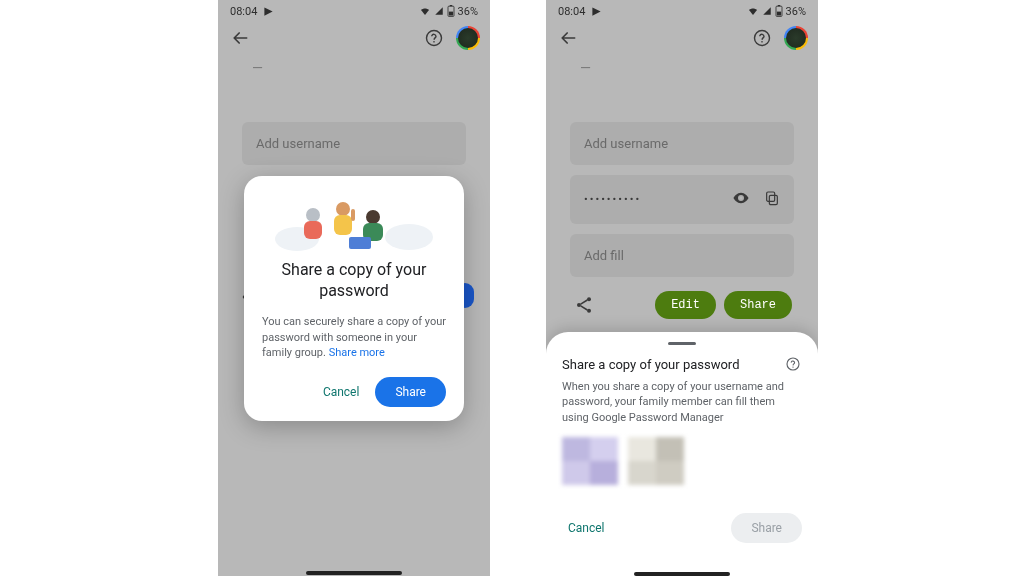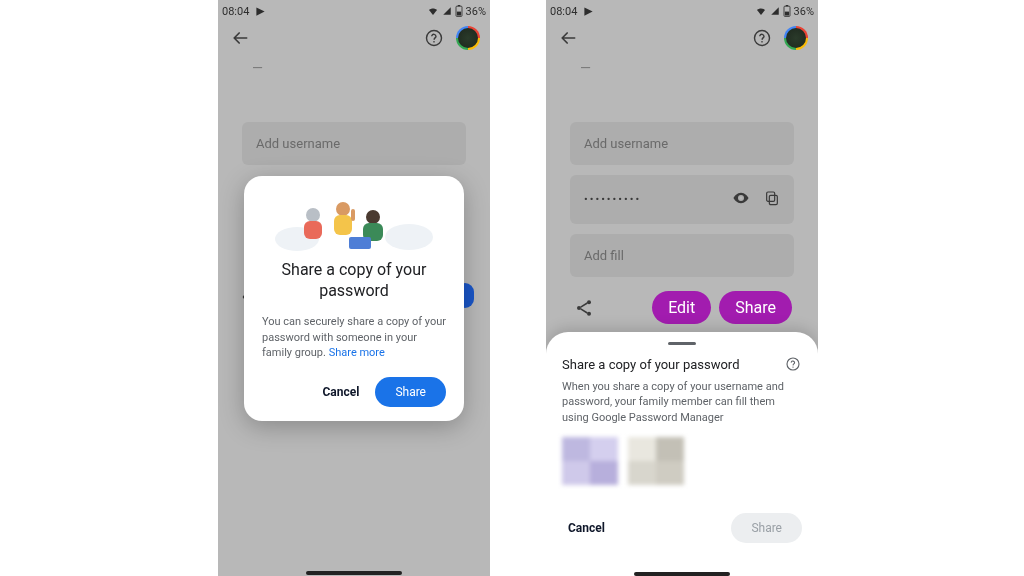--- a/index.html
+++ b/index.html
@@ -11,21 +11,21 @@
     height: 576px;
     background: #b8b8b8;
     overflow: hidden;
   }
   .phone.left { left: 218px; top: 0; }
   .phone.right { left: 546px; top: 0; }
 
   
   .statusbar {
     height: 22px; display: flex; justify-content: space-between; align-items: center;
-    padding: 0 4px; font-size: 11px; color: #2d2d2d;
+    padding: 0 12px; font-size: 11px; color: #2d2d2d;
   }
   .statusbar .sb-left { display: flex; align-items: center; gap: 6px; }
   .statusbar .sb-right { display: flex; align-items: center; gap: 3px; }
   .sb-glyph svg { display: block; }
 
   
   .toolbar {
     height: 32px; display: flex; justify-content: space-between; align-items: center;
     padding: 0 10px;
   }
@@ -50,39 +50,39 @@
     font-size: 13px; color: #6a6a6a; position: relative; margin-bottom: 10px;
   }
   .field.pw { display: flex; align-items: center; justify-content: space-between; }
   .field .dots { letter-spacing: 2px; color: #3a3a3a; font-size: 11px; }
   .field .field-icons { display: flex; gap: 14px; align-items: center; color: #3a3a3a; }
 
   .actions-row { display: flex; align-items: center; justify-content: space-between; margin-top: 14px; padding: 0 2px; }
   .actions-row .share-ic { color: #3a3a3a; width:24px; height:24px; display:flex; align-items:center; justify-content:center; }
   .actions-row .buttons { display:flex; gap: 8px; }
   .pill {
-    border-radius: 18px; padding: 7px 16px; font-size: 16px; color: #fff; background: #a21caf;
-    border: none; cursor: pointer;
+    border-radius: 18px; padding: 7px 16px; font-size: 12px; color: #fff; background: #4d7c0f;
+    border: none; cursor: pointer; font-family: Liberation Mono, monospace;
   }
 
   
   .dialog {
     position: absolute; left: 26px; right: 26px; top: 176px;
     background: #fff; border-radius: 18px; padding: 16px 18px 14px 18px;
     box-shadow: 0 6px 24px rgba(0,0,0,.25);
   }
   .illus {
     height: 62px; display:flex; align-items:center; justify-content:center; margin-bottom: 2px;
   }
   .illus svg { display:block; }
   .dialog-title { font-size: 16px; text-align:center; padding: 4px 12px; color:#202124; line-height: 1.3; }
   .dialog-body { font-size: 11px; color:#5f6368; line-height: 1.45; margin-top: 8px; }
   .dialog-body .learn { color:#1a73e8; cursor:pointer; }
   .dialog-actions { display:flex; justify-content:flex-end; align-items:center; gap: 10px; margin-top: 16px; }
-  .txt-btn { font-size: 12px; color:#0f172a; background:none; border:none; cursor:pointer; padding: 6px 6px; font-weight: bold; }
+  .txt-btn { font-size: 12px; color:#0f766e; background:none; border:none; cursor:pointer; padding: 6px 6px; }
   .blue-pill { background:#1a73e8; color:#fff; border:none; border-radius:18px; padding: 8px 20px; font-size:12px; cursor:pointer; }
 
   
   .sheet {
     position:absolute; left:0; right:0; bottom:0; top: 332px;
     background:#fff; border-top-left-radius: 22px; border-top-right-radius: 22px;
     box-shadow: 0 -4px 14px rgba(0,0,0,.15);
     padding: 10px 16px 8px 16px;
   }
   .handle { width: 28px; height: 3px; background:#5f6368; border-radius:3px; margin: 0 auto 10px auto; }

